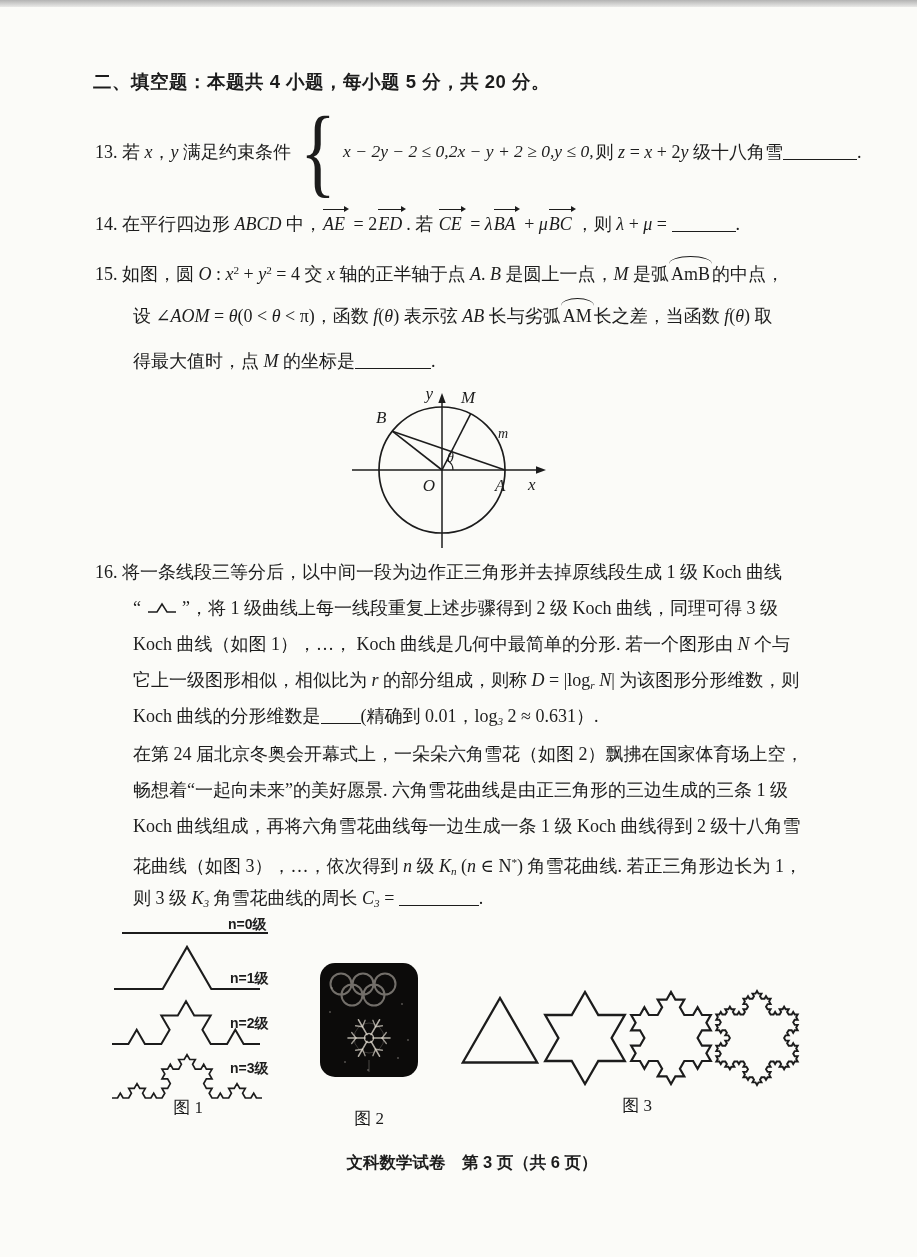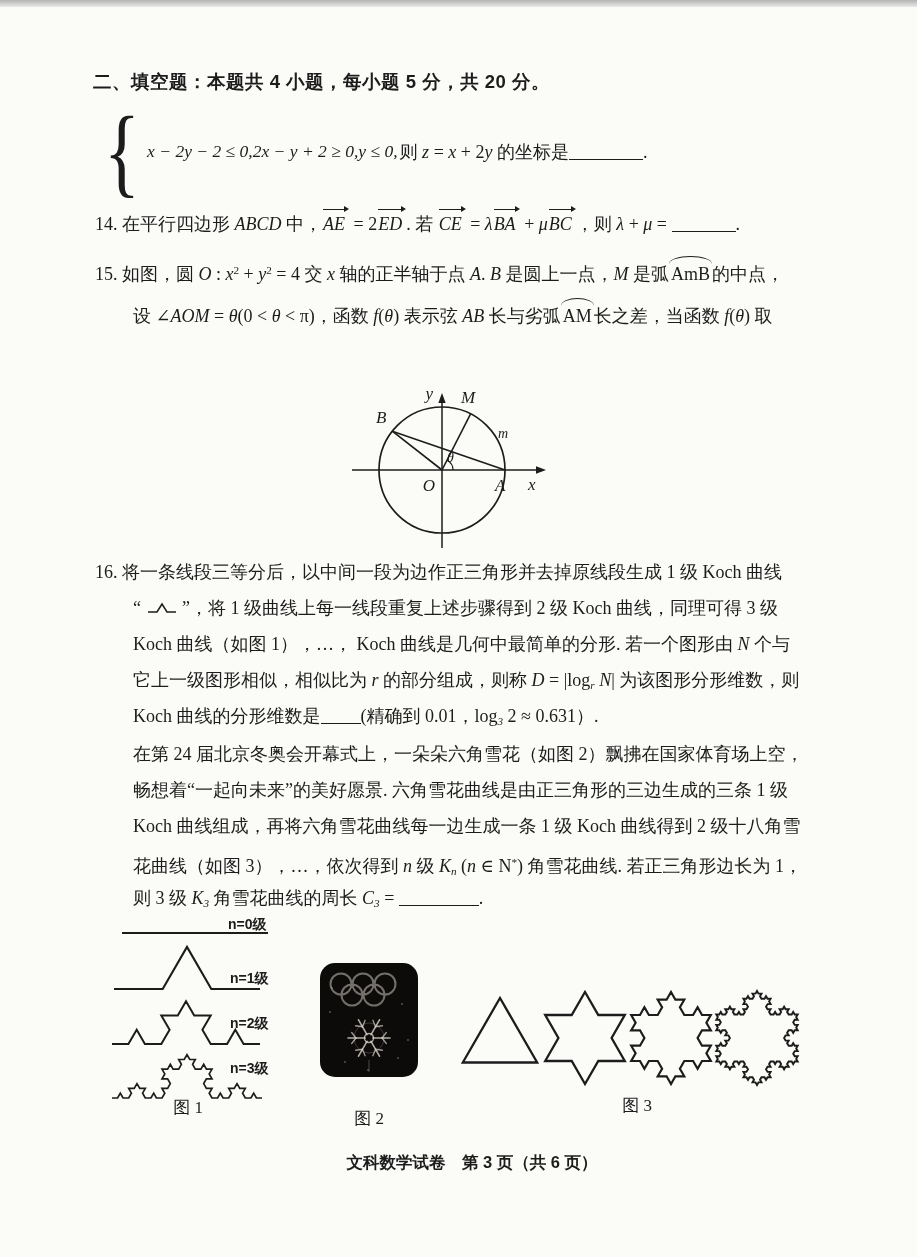--- a/index.html
+++ b/index.html
@@ -50,35 +50,37 @@
 </style>
 </head>
 <body>
 
 <div class="sheet">
   <div class="top-edge"></div>
 
   <div class="line section-header" style="top:70px;left:93px">二、填空题：本题共 4 小题，每小题 5 分，共 20 分。</div>
 
   <div class="line q13-row" style="top:104px;left:95px">
+    <span class="runs"><span class="r-t">13. 若 </span><span class="r-i">x</span><span class="r-t">，</span><span class="r-i">y</span><span class="r-t"> 满足约束条件</span></span>
     <span class="brace-group">
       <span class="brace">{</span>
       <span class="constraints">
         <span class="c-line">x − 2y − 2 ≤ 0,</span>
         <span class="c-line">2x − y + 2 ≥ 0,</span>
         <span class="c-line">y ≤ 0,</span>
       </span>
     </span>
-    <span class="runs"><span class="r-t"> 则 </span><span class="r-i">z</span><span class="r-m"> = </span><span class="r-i">x</span><span class="r-m"> + 2</span><span class="r-i">y</span><span class="r-t"> 的坐标是</span><span class="r-blank" style="width: 74px;"></span><span class="r-m">.</span></span>
+    <span class="runs"><span class="r-t"> 则 </span><span class="r-i">z</span><span class="r-m"> = </span><span class="r-i">x</span><span class="r-m"> + 2</span><span class="r-i">y</span><span class="r-t"> 级十八角雪</span><span class="r-blank" style="width: 74px;"></span><span class="r-m">.</span></span>
   </div>
 
   <div class="line runs" style="top:212px;left:95px"><span class="r-t">14. 在平行四边形 </span><span class="r-i">ABCD</span><span class="r-t"> 中，</span><span class="r-vec">AE</span><span class="r-m"> = 2</span><span class="r-vec">ED</span><span class="r-m">. </span><span class="r-t">若 </span><span class="r-vec">CE</span><span class="r-m"> = </span><span class="r-i">λ</span><span class="r-vec">BA</span><span class="r-m"> + </span><span class="r-i">μ</span><span class="r-vec">BC</span><span class="r-t">，则 </span><span class="r-i">λ</span><span class="r-m"> + </span><span class="r-i">μ</span><span class="r-m"> = </span><span class="r-blank" style="width: 64px;"></span><span class="r-m">.</span></div>
 
   <div class="line runs" style="top:258px;left:95px"><span class="r-t">15. 如图，圆 </span><span class="r-i">O</span><span class="r-m"> : </span><span class="r-i">x</span><span class="r-sup">2</span><span class="r-m"> + </span><span class="r-i">y</span><span class="r-sup">2</span><span class="r-m"> = 4 </span><span class="r-t">交 </span><span class="r-i">x</span><span class="r-t"> 轴的正半轴于点 </span><span class="r-i">A</span><span class="r-m">. </span><span class="r-i">B</span><span class="r-t"> 是圆上一点，</span><span class="r-i">M</span><span class="r-t"> 是弧</span><span class="r-arc">AmB</span><span class="r-t">的中点，</span></div>
   <div class="line runs" style="top:304px;left:133px"><span class="r-t">设 </span><span class="r-m">∠</span><span class="r-i">AOM</span><span class="r-m"> = </span><span class="r-i">θ</span><span class="r-m">(0 &lt; </span><span class="r-i">θ</span><span class="r-m"> &lt; π)</span><span class="r-t">，函数 </span><span class="r-i">f</span><span class="r-m">(</span><span class="r-i">θ</span><span class="r-m">) </span><span class="r-t">表示弦 </span><span class="r-i">AB</span><span class="r-t"> 长与劣弧</span><span class="r-arc">AM</span><span class="r-t">长之差，当函数 </span><span class="r-i">f</span><span class="r-m">(</span><span class="r-i">θ</span><span class="r-m">) </span><span class="r-t">取</span></div>
+  <div class="line runs" style="top:349px;left:133px"><span class="r-t">得最大值时，点 </span><span class="r-i">M</span><span class="r-t"> 的坐标是</span><span class="r-blank" style="width: 76px;"></span><span class="r-m">.</span></div>
 
   <svg class="fig" style="left:340px;top:383px" width="230" height="177" viewBox="340 383 230 177">
     <line x1="352" y1="470" x2="541" y2="470" stroke="#1c1c1c" stroke-width="1.5"></line>
     <polygon points="546,470 536,466.3 536,473.7" fill="#1c1c1c"></polygon>
     <line x1="442" y1="548" x2="442" y2="398" stroke="#1c1c1c" stroke-width="1.5"></line>
     <polygon points="442,393 438.3,403 445.7,403" fill="#1c1c1c"></polygon>
     <circle cx="442" cy="470" r="63" fill="none" stroke="#1c1c1c" stroke-width="1.7"></circle>
     <line x1="442" y1="470" x2="392.3" y2="431.2" stroke="#1c1c1c" stroke-width="1.6"></line>
     <line x1="442" y1="470" x2="470.6" y2="413.9" stroke="#1c1c1c" stroke-width="1.6"></line>
     <line x1="392.3" y1="431.2" x2="505" y2="470" stroke="#1c1c1c" stroke-width="1.6"></line>

